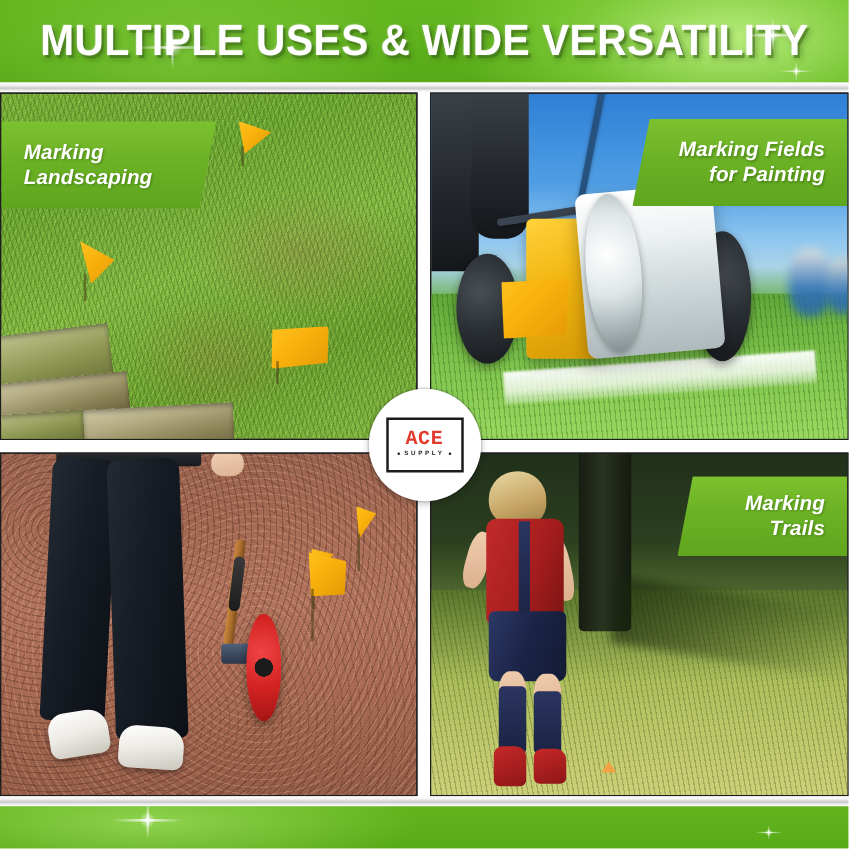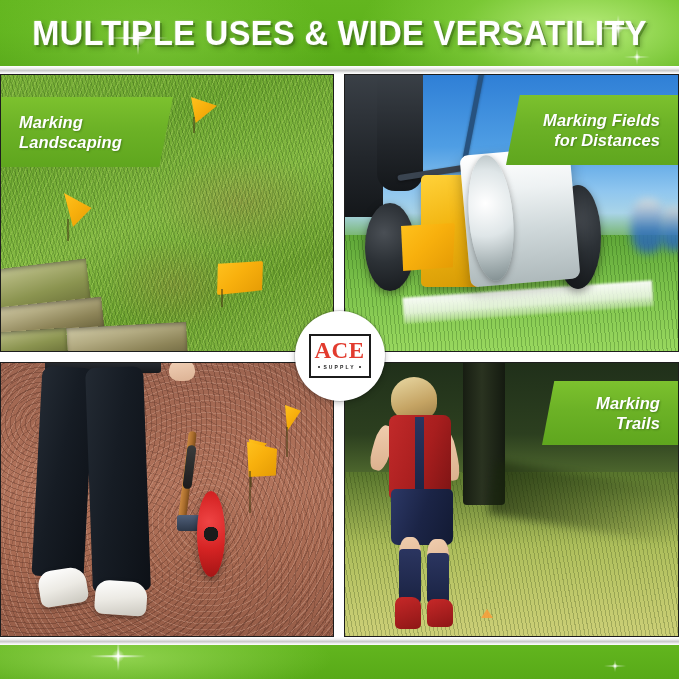--- a/index.html
+++ b/index.html
@@ -297,22 +297,22 @@
     background:#ffffff; z-index:30;
     display:flex; align-items:center; justify-content:center;
     box-shadow:0 0 0 1px rgba(0,0,0,.12), 0 2px 6px rgba(0,0,0,.25);
   }
   .logo-box {
     width:62px; height:44px; border:2.5px solid #1b1b1b;
     display:flex; flex-direction:column; align-items:center; justify-content:center;
     background:#ffffff; position:relative;
   }
   .logo-ace {
-    color:#e23b2e; font-family:Liberation Serif, serif;
-    font-weight:bold; font-size:23px; line-height:.96; letter-spacing:.5px;
+    color:#e23b2e; font-family:Liberation Mono, monospace;
+    font-weight:bold; font-size:16px; line-height:.96; letter-spacing:.5px;
     margin-top:-1px;
   }
   .logo-sup-row {
     display:flex; align-items:center; gap:3px; margin-top:1px;
   }
   .logo-dot { width:2px; height:2px; background:#1b1b1b; border-radius:50%; }
   .logo-supply {
     color:#1b1b1b; font-size:5px; font-weight:bold; letter-spacing:2.1px;
     font-family:"Liberation Sans", sans-serif;
   }
@@ -386,21 +386,21 @@
         <div class="tire" style="left:210px; top:110px; width:46px; height:104px; border-radius:50%;"></div>
         <div class="mach-body" style="left:76px; top:100px; width:60px; height:112px;"></div>
         <div class="drum" style="left:120px; top:76px; width:110px; height:132px; transform:rotate(-5deg);"></div>
         <div class="drum-ring" style="left:124px; top:80px; width:44px; height:126px; border-radius:50%; transform:rotate(-5deg);"></div>
         <div class="flag" style="left:56px; top:148px; width:54px; height:48px;">
           <div class="cloth" style="clip-path:polygon(0 6%, 100% 0, 96% 92%, 4% 100%); border-radius:3px;"></div>
         </div>
       </div>
       <div class="badge b-tr">
         <span>Marking Fields
-for Distances</span>
+for Painting</span>
       </div>
     </div>
 
     <div class="cell bl">
       <div class="photo dirt">
         <div class="grit"></div>
         <div class="tablet" style="left:44px; top:-6px; width:116px; height:16px;"></div>
         <div class="hand" style="left:168px; top:-4px; width:26px; height:22px;"></div>
         <div class="pantleg" style="left:36px; top:4px; width:52px; height:210px; transform:rotate(3deg);"></div>
         <div class="pantleg" style="left:88px; top:4px; width:58px; height:224px; transform:rotate(-2deg);"></div>

